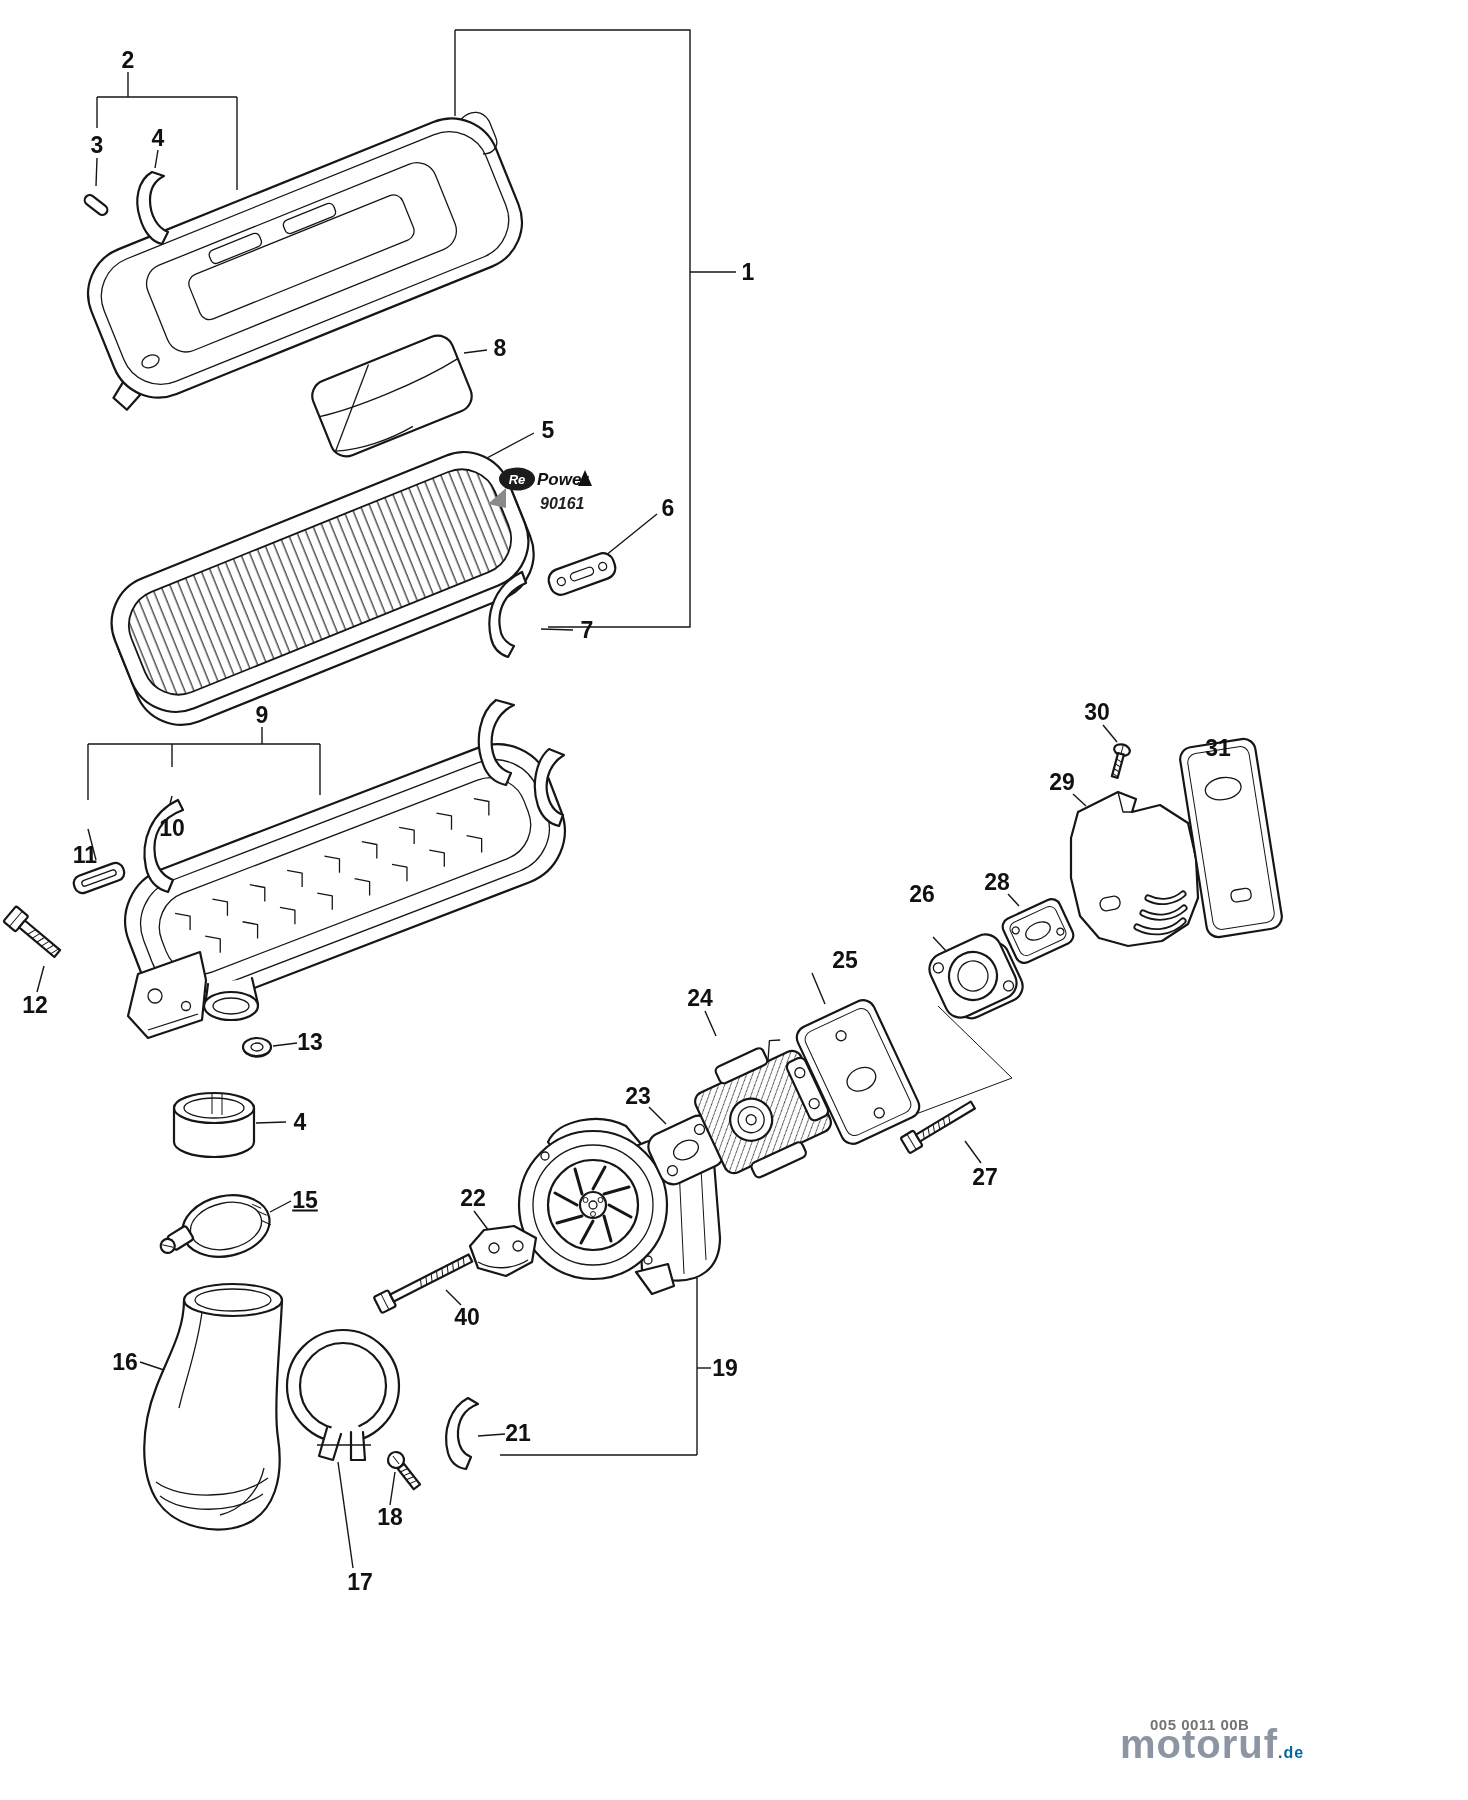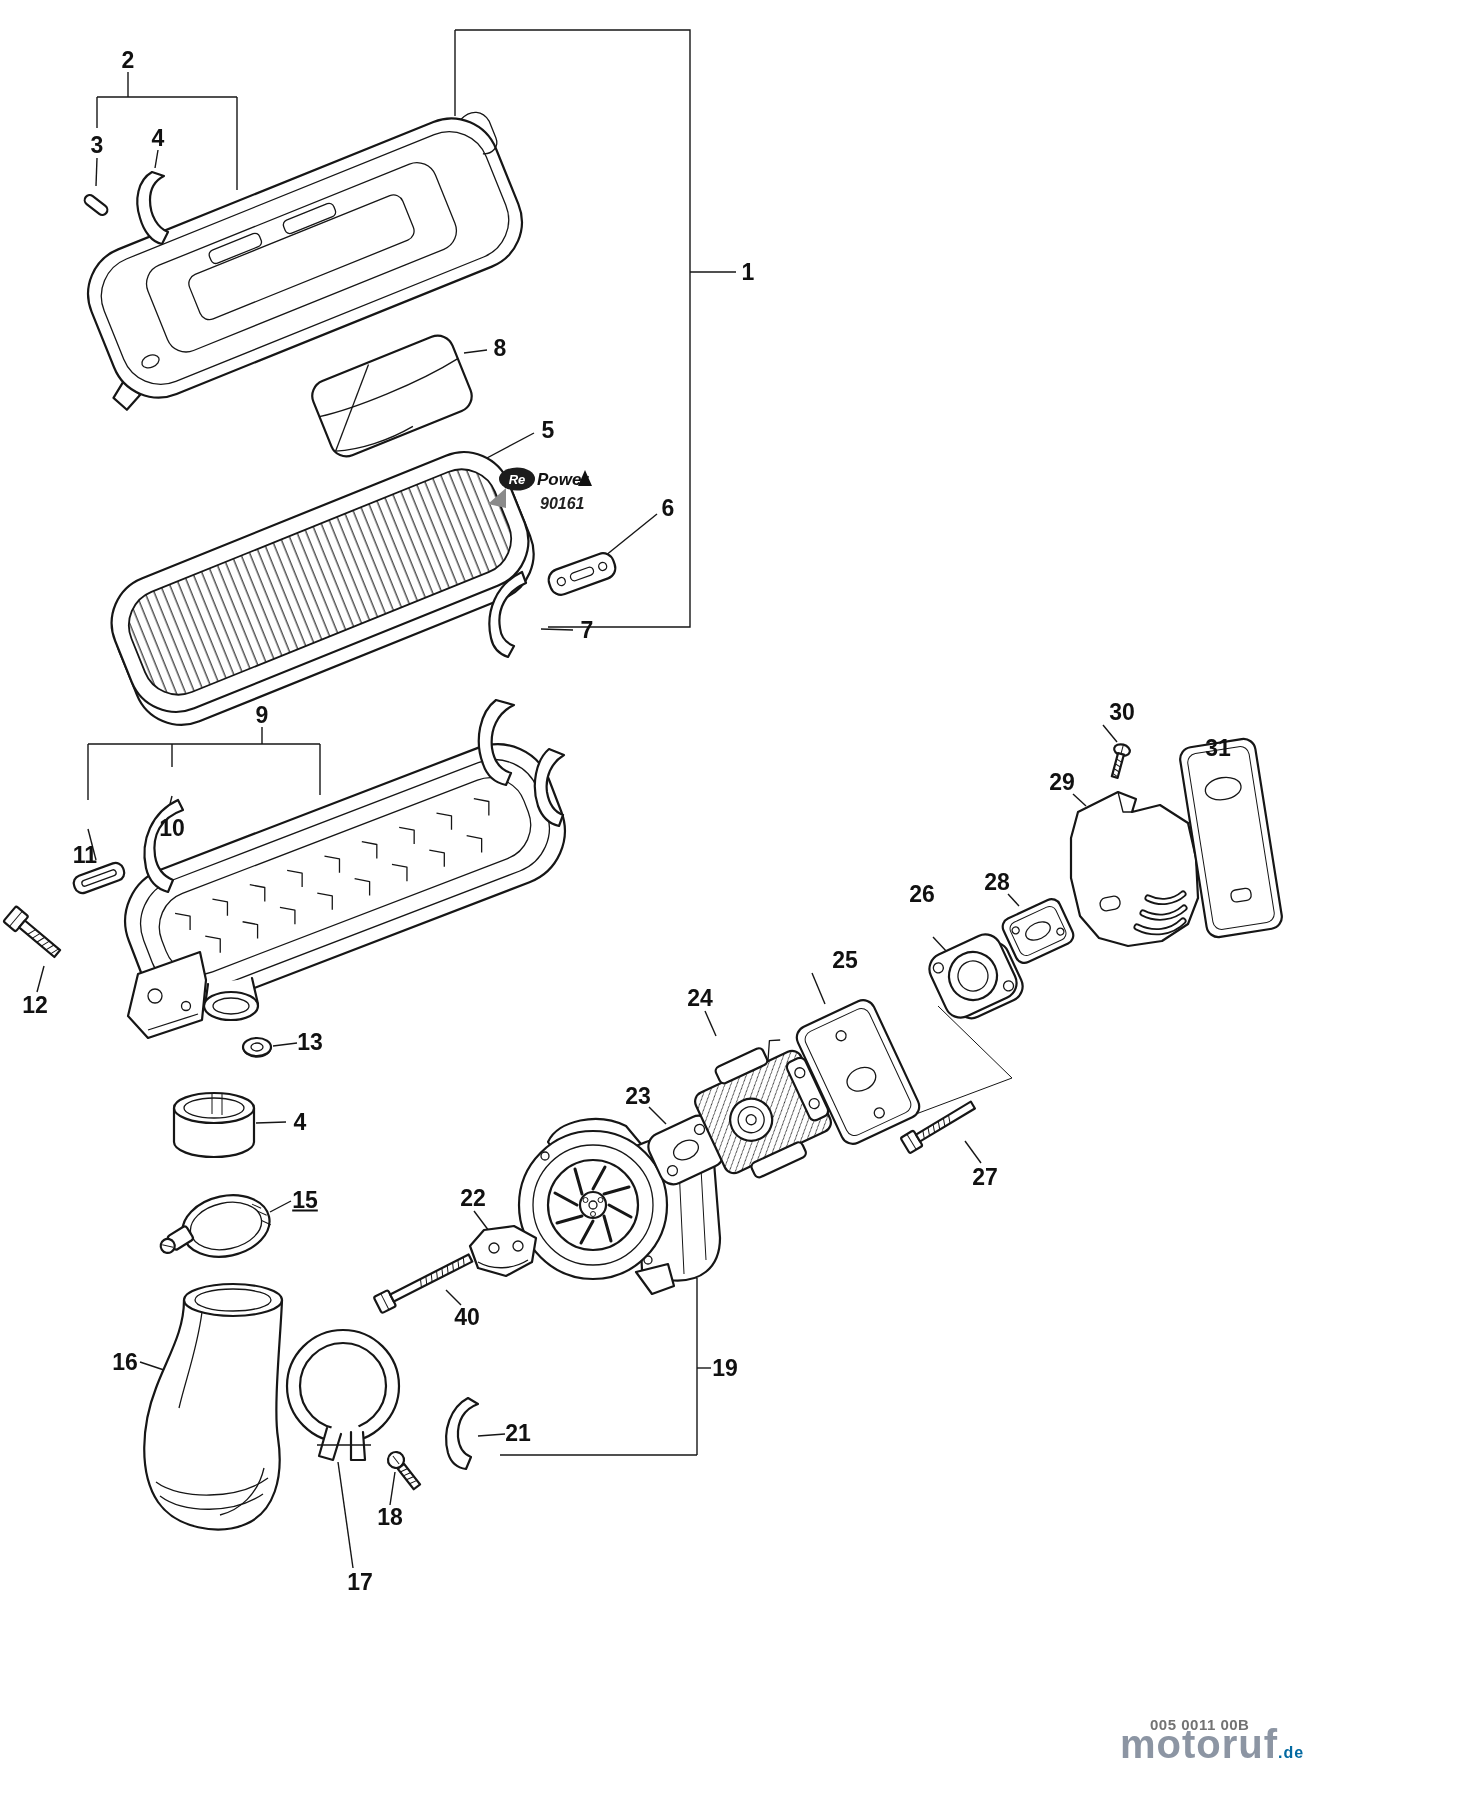--- a/index.html
+++ b/index.html
@@ -413,20 +413,20 @@
       <div class="callout" style="left: 467px; top: 1317px;">40</div>
       <div class="callout" style="left: 518px; top: 1433px;">21</div>
       <div class="callout" style="left: 473px; top: 1198px;">22</div>
       <div class="callout" style="left: 638px; top: 1096px;">23</div>
       <div class="callout" style="left: 700px; top: 998px;">24</div>
       <div class="callout" style="left: 805px; top: 960px; margin-left: 40px;">25</div>
       <div class="callout" style="left: 922px; top: 894px;">26</div>
       <div class="callout" style="left: 985px; top: 1177px;">27</div>
       <div class="callout" style="left: 997px; top: 882px;">28</div>
       <div class="callout" style="left: 1062px; top: 782px;">29</div>
-      <div class="callout" style="left: 1097px; top: 712px; margin-left: 25px;">30</div>
+      <div class="callout" style="left: 1097px; top: 712px;">30</div>
       <div class="callout" style="left: 1218px; top: 748px;">31</div>
     </div>
 
 <div class="watermark"><span>motoruf</span><span class="de">.de</span></div>
 <div class="doc-number">005 0011 00B</div>
 
 </div>
 
 </body></html>

